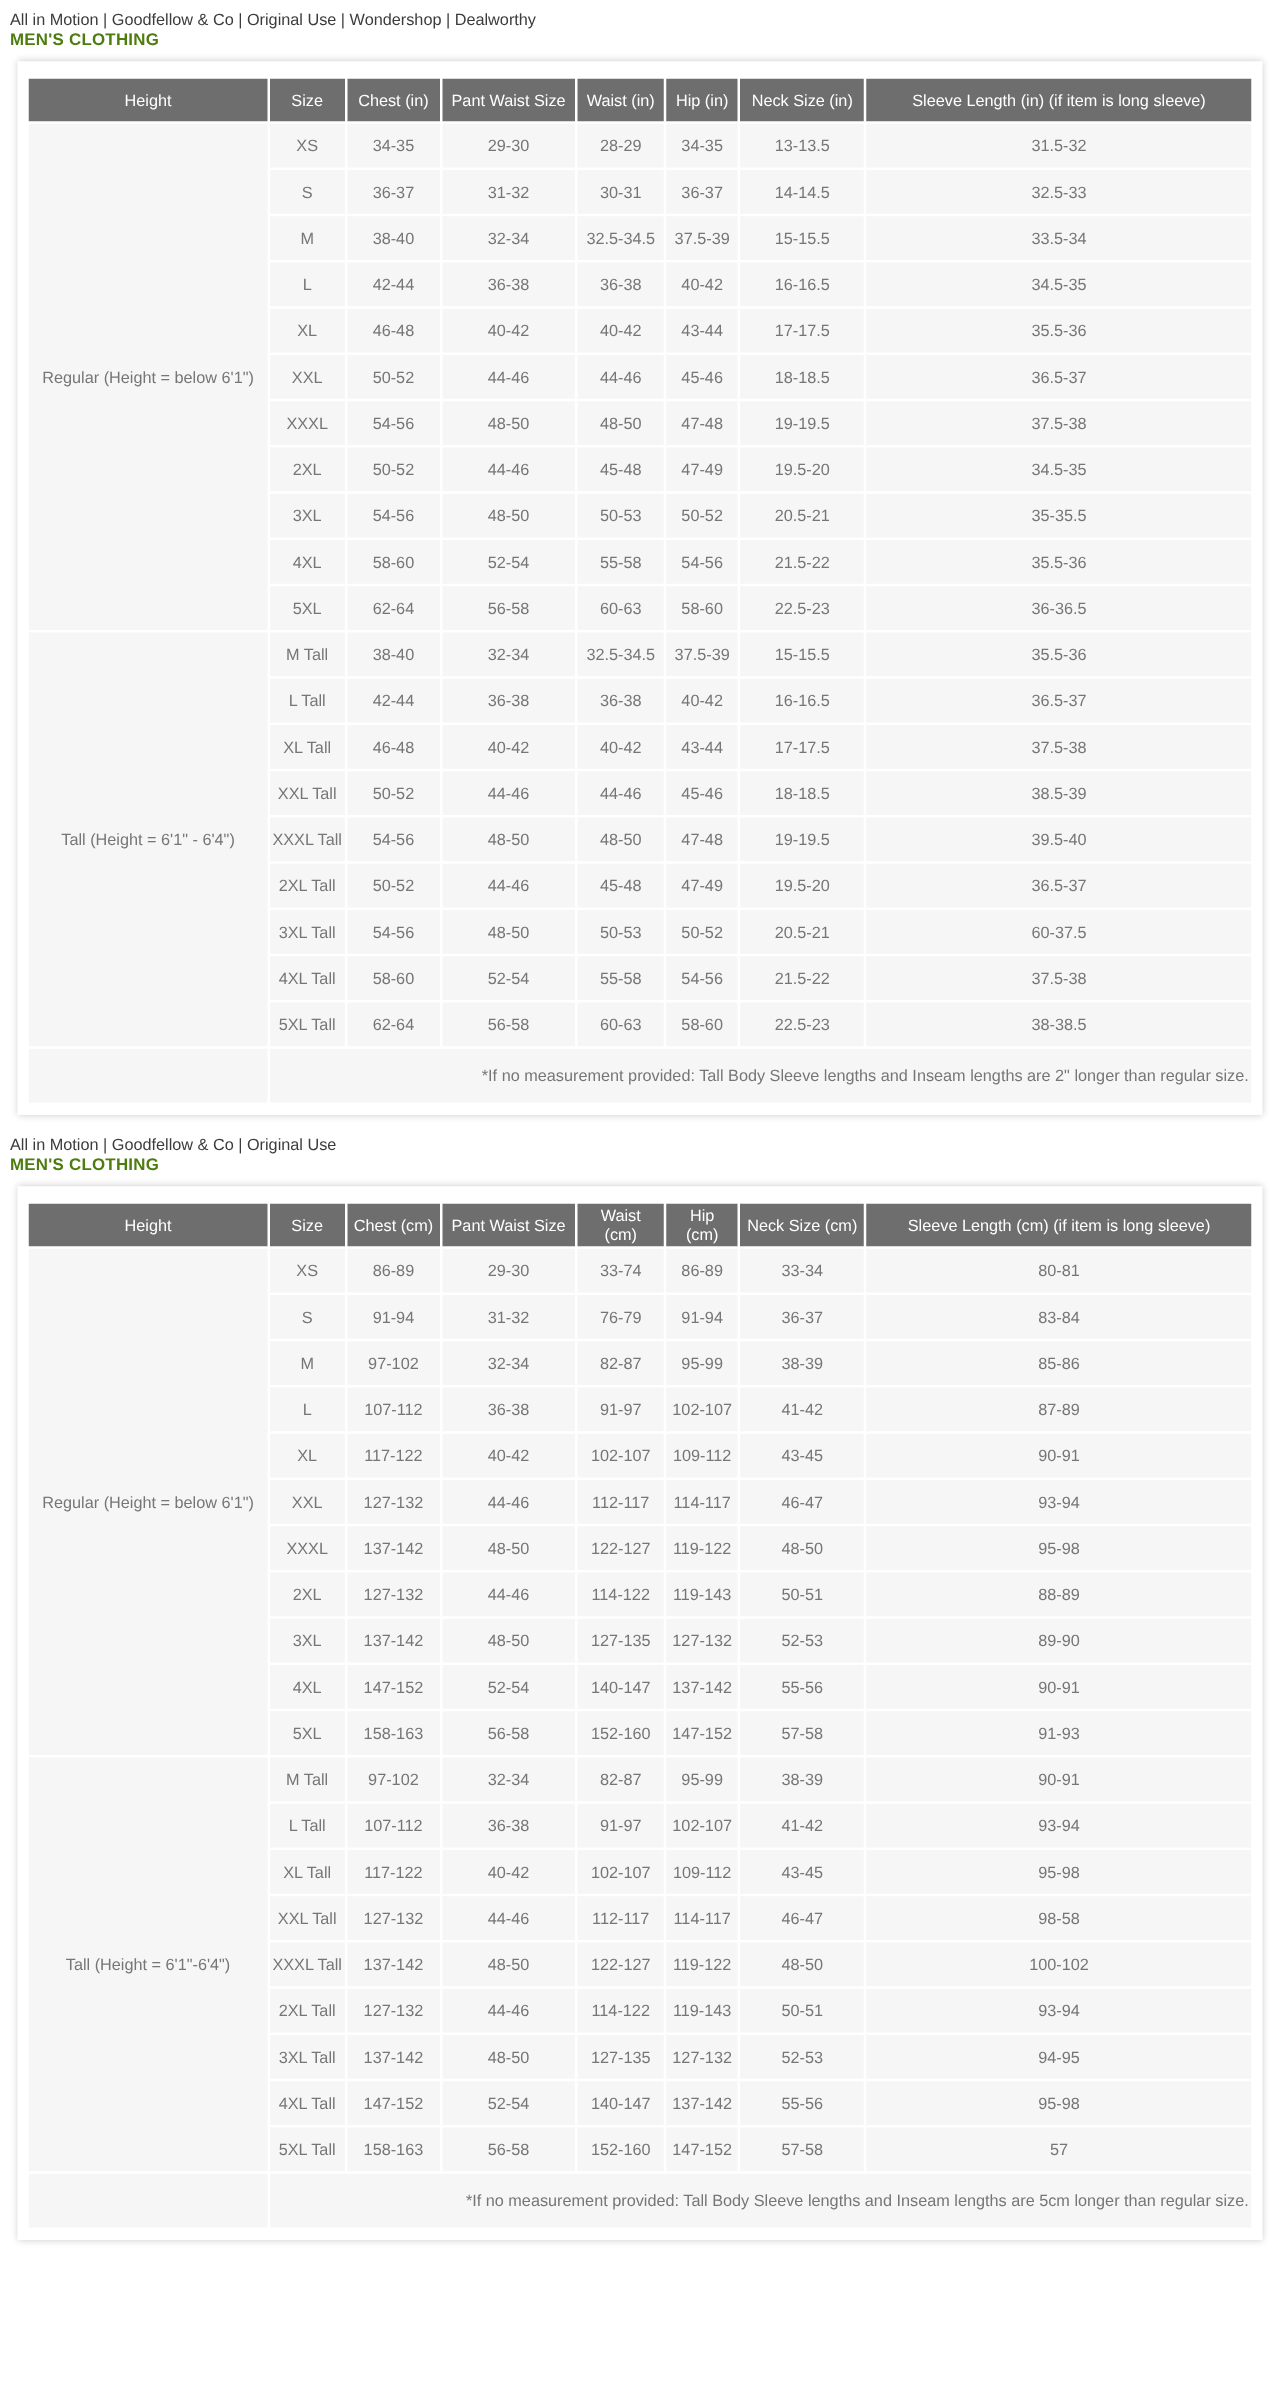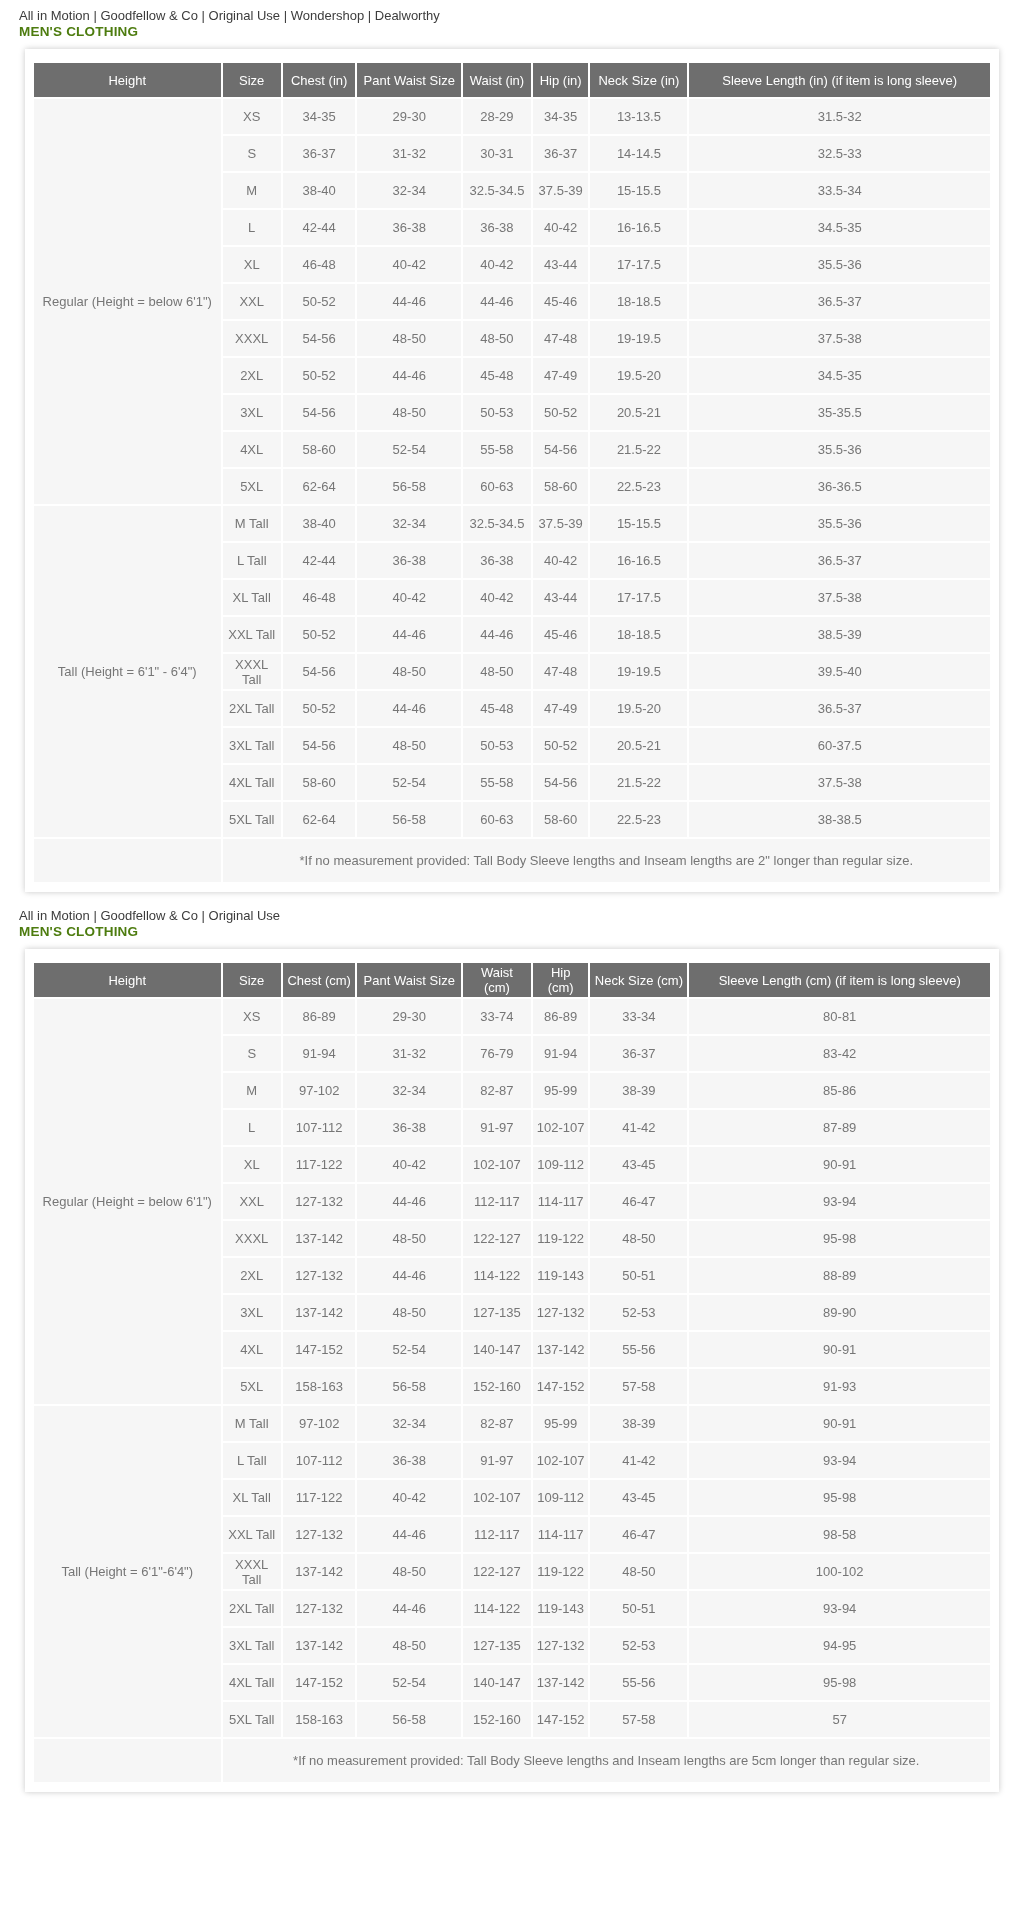--- a/index.html
+++ b/index.html
@@ -1,28 +1,28 @@
 <!DOCTYPE html>
 <html><head>
 <meta charset="utf-8">
 <style>
   html,body{margin:0;padding:0;background:#ffffff;}
   body{width:1024px;font-family:"Liberation Sans",sans-serif;-webkit-font-smoothing:antialiased;}
-  .page{padding:6px 11px 14px;}
+  .page{padding:6px 0 14px;}
   .chart-section{margin-top:2px;}
   .chart-section + .chart-section{margin-top:16px;}
   .section-head{margin-left:8px;}
   .brands{font-size:13px;color:#3c3c3c;line-height:15px;}
   .category{font-size:13.5px;font-weight:bold;color:#4d7c0f;line-height:17px;letter-spacing:.2px;}
   .card{margin:9px 14px 0;background:#fff;box-shadow:0 0 6px rgba(0,0,0,.22);padding:12px 7px 8px;}
   table.size-table{width:100%;border-collapse:separate;border-spacing:2px;table-layout:fixed;}
   table.size-table th{background:#6e6e6e;color:#ffffff;font-size:13px;font-weight:normal;height:34px;padding:0 4px;text-align:center;line-height:15px;}
   table.size-table td{background:#f6f6f6;color:#767676;font-size:13px;text-align:center;vertical-align:middle;height:35px;padding:0 2px;}
   td.height-cell{font-size:13px;}
-  tr.footnote-row td{height:43px;}
+  tr.footnote-row td{height:43px;text-align:right;}
   td.blank{background:transparent;}
   td.footnote{font-size:12.5px;color:#696969;}
   col.c-height{width:19.8%;} col.c-size{width:6.2%;} col.c-chest{width:7.7%;}
   col.c-pant{width:11%;} col.c-waist{width:7.2%;} col.c-hip{width:5.9%;} col.c-neck{width:10.3%;}
 </style>
 </head>
 <body>
 
 <div class="page">
 
@@ -287,21 +287,21 @@
               <td>33-34</td>
               <td>80-81</td>
             </tr>
             <tr>
               <td class="size-cell">S</td>
               <td>91-94</td>
               <td>31-32</td>
               <td>76-79</td>
               <td>91-94</td>
               <td>36-37</td>
-              <td>83-42</td>
+              <td>83-84</td>
             </tr>
             <tr>
               <td class="size-cell">M</td>
               <td>97-102</td>
               <td>32-34</td>
               <td>82-87</td>
               <td>95-99</td>
               <td>38-39</td>
               <td>85-86</td>
             </tr>

